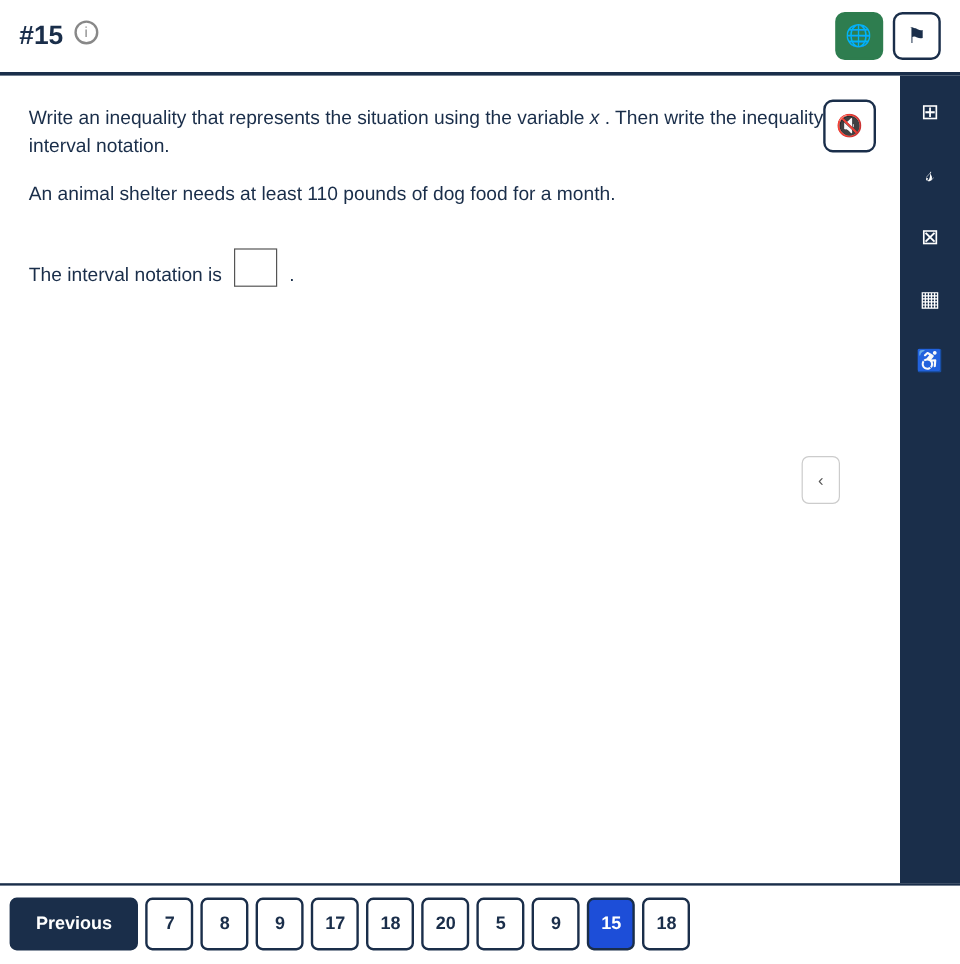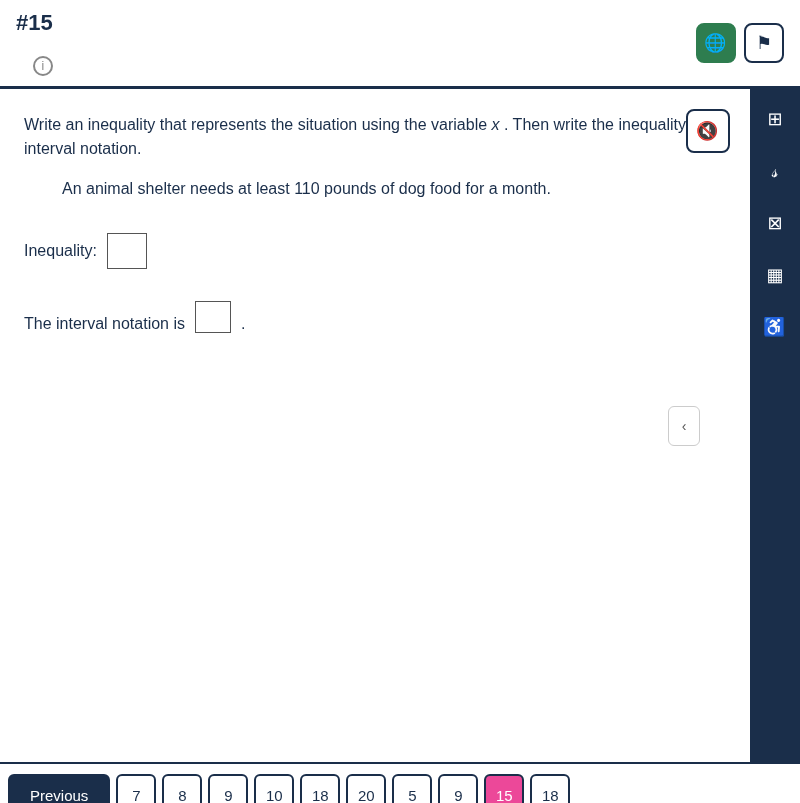--- a/index.html
+++ b/index.html
@@ -20,23 +20,22 @@
       display: flex;
       align-items: center;
       justify-content: space-between;
       padding: 10px 16px;
       border-bottom: 3px solid #1a2e4a;
       background: #ffffff;
     }
 
     .header-left {
       display: flex;
-      align-items: flex-end;
-      gap: 20px;
-      flex-direction: column;
+      align-items: flex-start;
+      gap: 9px;
     }
 
     .problem-number {
       font-size: 22px;
       font-weight: bold;
       color: #1a2e4a;
     }
 
     .info-icon {
       width: 20px;
@@ -91,21 +90,20 @@
       color: #1a2e4a;
       line-height: 1.5;
       margin-bottom: 16px;
     }
 
     .problem-statement {
       font-size: 16px;
       color: #1a2e4a;
       line-height: 1.5;
       margin-bottom: 32px;
-      margin-left: 38px;
     }
 
     .answer-row {
       display: flex;
       align-items: center;
       gap: 10px;
       margin-bottom: 32px;
       font-size: 16px;
       color: #1a2e4a;
     }
@@ -200,40 +198,40 @@
       gap: 6px;
       background: white;
     }
 
     .nav-btn {
       height: 44px;
       border-radius: 6px;
       border: 2px solid #1a2e4a;
       cursor: pointer;
       font-size: 15px;
-      font-weight: normal;
+      font-weight: bold;
       display: flex;
       align-items: center;
       justify-content: center;
     }
 
     .nav-btn.primary {
       background: #1a2e4a;
       color: white;
       padding: 0 20px;
     }
 
     .nav-btn.page {
       width: 40px;
       background: white;
       color: #1a2e4a;
     }
 
     .nav-btn.page.active {
-      background: #ec4899;
+      background: #1d4ed8;
       color: white;
     }
 
     .italic-x {
       font-style: italic;
     }
   </style>
 </head>
 <body>
 
@@ -262,24 +260,20 @@
     </div>
 
     <p class="question-text">
       <span>Write an inequality that represents the situation using the variable</span>
       <span class="italic-x"> x </span>
       <span>. Then write the inequality in interval notation.</span>
     </p>
 
     <p class="problem-statement">An animal shelter needs at least 110 pounds of dog food for a month.</p>
 
-    <div class="answer-row">
-      <span>Inequality:</span>
-      <div class="answer-box"></div>
-    </div>
 
     <div class="interval-row">
       <span>The interval notation is</span>
       <div class="interval-box"></div>
       <span>.</span>
     </div>
 
     <div class="collapse-btn">
       <span>‹</span>
     </div>
@@ -306,21 +300,21 @@
 
 <div class="bottom-nav">
   <button class="nav-btn primary">
     <span>Previous</span>
   </button>
 
   <div id="page-buttons" style="display:flex; gap:6px;">
       <button class="nav-btn page">7</button>
       <button class="nav-btn page">8</button>
       <button class="nav-btn page">9</button>
-      <button class="nav-btn page">10</button>
+      <button class="nav-btn page">17</button>
       <button class="nav-btn page">18</button>
       <button class="nav-btn page">20</button>
       <button class="nav-btn page">5</button>
       <button class="nav-btn page">9</button>
       <button class="nav-btn page active">15</button>
       <button class="nav-btn page">18</button>
     </div>
 
 </div>
 

